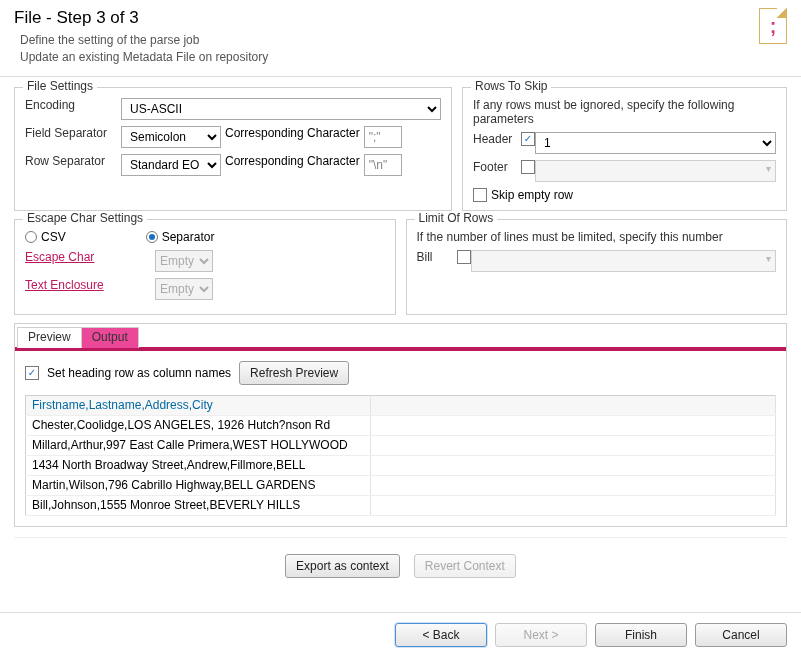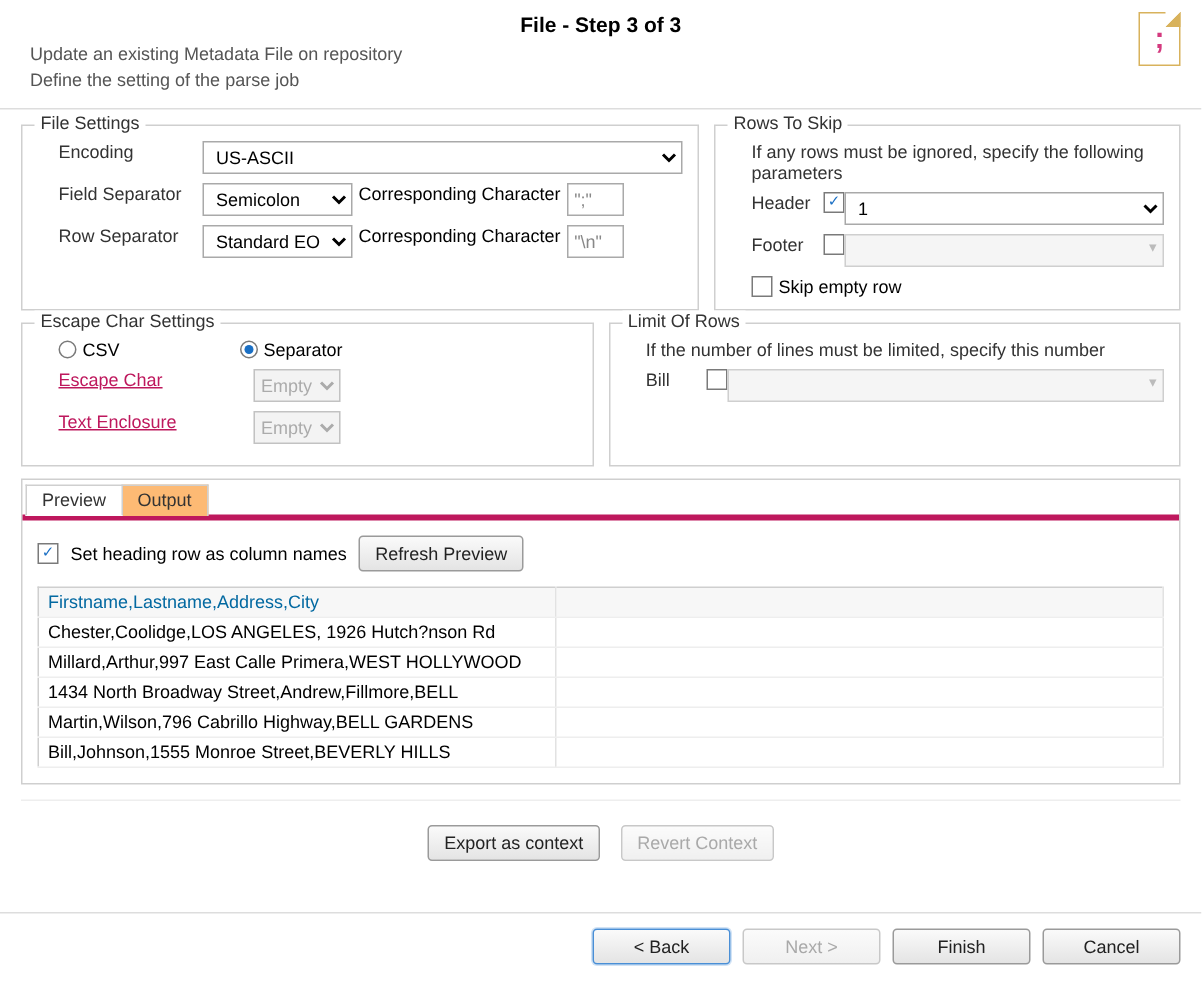--- a/index.html
+++ b/index.html
@@ -16,24 +16,23 @@
     display: flex;
     flex-direction: column;
   }
   
   .wiz-header {
     padding: 8px 14px 10px 14px;
     border-bottom: 1px solid #ddd;
     position: relative;
   }
   .wiz-title {
-    font-weight: 700;
-    font-size: 14px;
+    font-weight: 400;
+    font-size: 17px;
     margin-bottom: 4px;
-    text-align: center;
   }
   .wiz-sub {
     color: #555;
     font-size: 12px;
     line-height: 1.4;
     padding-left: 6px;
   }
   .wiz-icon {
     position: absolute;
     top: 8px; right: 14px;
@@ -63,21 +62,21 @@
   .row2 {
     display: flex;
     gap: 10px;
     margin-bottom: 8px;
   }
   .row2 > .group { flex: 1; }
 
   
   .group {
     border: 1px solid #cfcfcf;
-    padding: 10px 10px 8px 24px;
+    padding: 10px 10px 8px 10px;
     position: relative;
   }
   .group-legend {
     position: absolute;
     top: -9px; left: 8px;
     background: #fff;
     padding: 0 4px;
     color: #333;
     font-size: 12px;
   }
@@ -172,21 +171,21 @@
   .tab-strip {
     display: flex;
     border-bottom: 4px solid #be185d;
     padding: 2px 2px 0 2px;
     gap: 0;
   }
   .tab {
     border: 1px solid #cfcfcf;
     border-bottom: none;
     padding: 2px 10px 3px 10px;
-    background: #fdba74;
+    background: #ec4899;
     margin-right: -1px;
     position: relative;
     top: 1px;
     color: #333;
   }
   .tab.active {
     background: #fff;
     border-bottom: 1px solid #fff;
     z-index: 2;
   }
@@ -264,22 +263,22 @@
   .sep-label { margin: 0 4px; }
   .flex1 { flex: 1; }
 </style>
 </head>
 <body>
 
 <div class="wizard">
 
   <div class="wiz-header">
     <div class="wiz-title">File - Step 3 of 3</div>
+    <div class="wiz-sub">Define the setting of the parse job</div>
     <div class="wiz-sub">Update an existing Metadata File on repository</div>
-    <div class="wiz-sub">Define the setting of the parse job</div>
     <div class="wiz-icon">
       <div class="dog-ear"></div>
       <span class="semi">;</span>
     </div>
   </div>
 
   <div class="wiz-body">
 
     <div class="row2">
       <div class="group">

